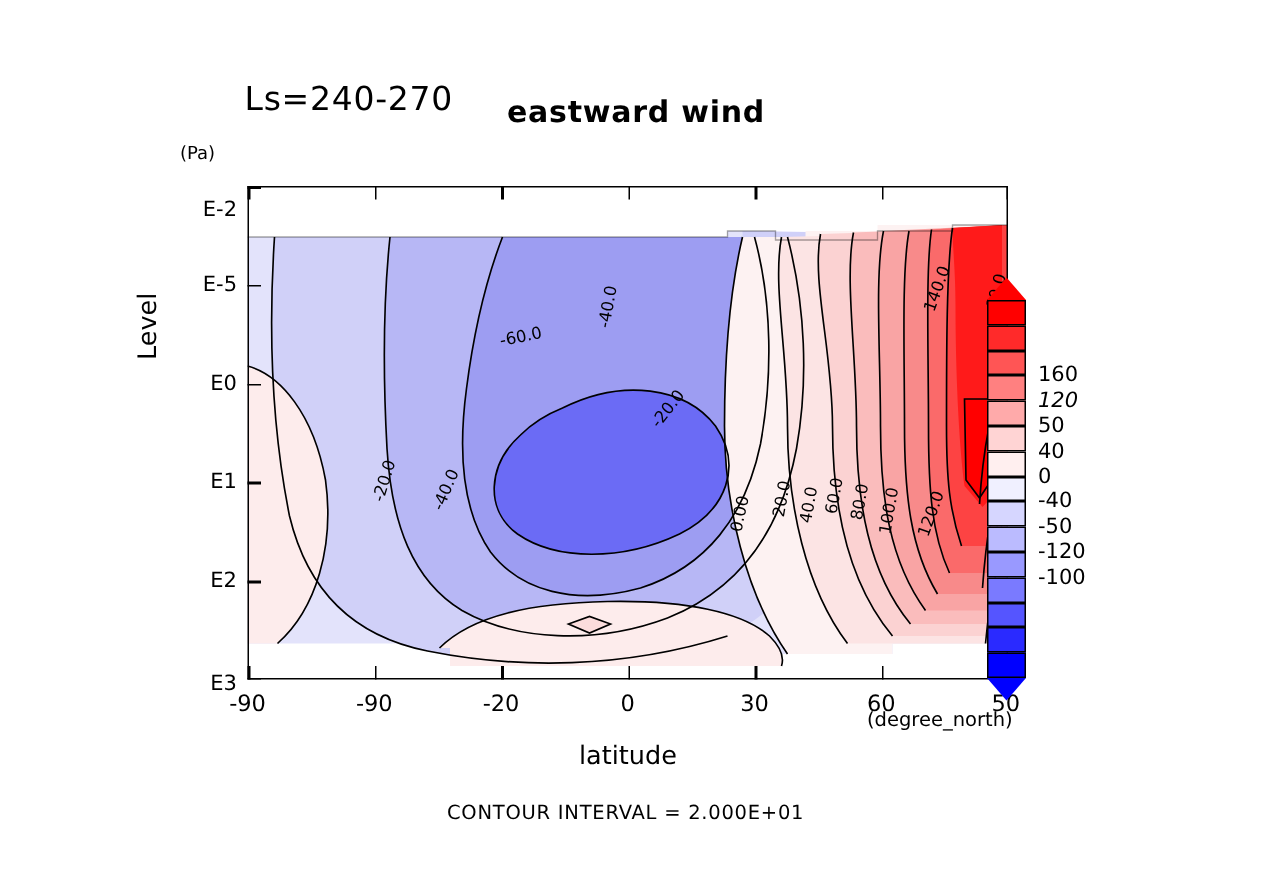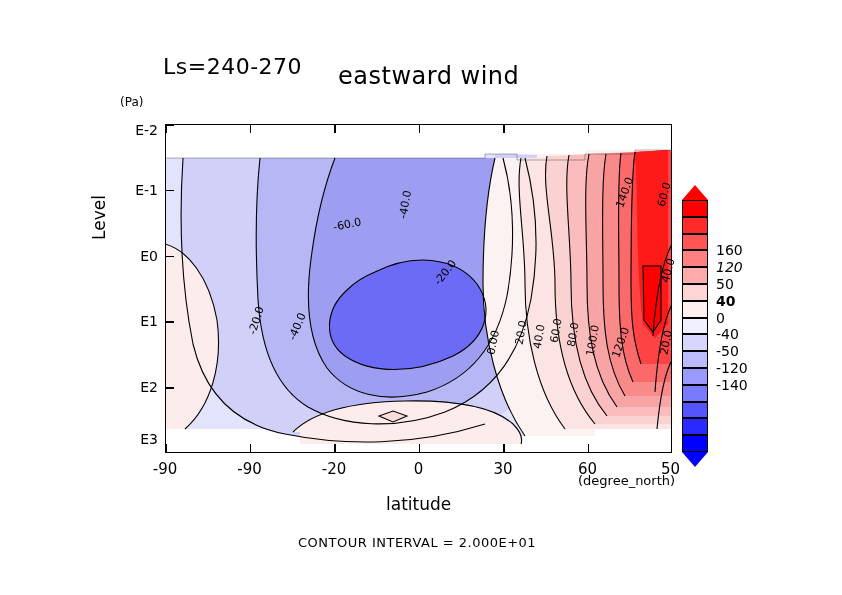--- a/index.html
+++ b/index.html
@@ -1,36 +1,36 @@
 <!DOCTYPE html>
 <html><head>
 <meta charset="utf-8">
 <style>
   html,body{margin:0;padding:0;background:#ffffff;}
   body{width:842px;height:595px;position:relative;overflow:hidden;
        font-family:"DejaVu Sans",sans-serif;color:#000;}
   .abs{position:absolute;}
   #title-ls{left:163px;top:54px;font-size:22px;letter-spacing:.5px;}
-  #title-var{left:338px;top:62px;font-size:24px;letter-spacing:.5px;}
+  #title-var{left:338px;top:62px;font-size:20px;letter-spacing:.5px;font-weight:bold;}
   #unit-pa{left:120px;top:95px;font-size:12px;}
   #unit-lat{left:578px;top:473px;font-size:13px;}
   #ylabel{left:89px;top:240px;font-size:17px;transform:rotate(-90deg);
           transform-origin:left top;white-space:nowrap;}
   #xlabel{left:386px;top:494px;font-size:17px;}
   #caption{left:298px;top:535px;font-size:13px;letter-spacing:.5px;}
   #plot{left:165px;top:124px;width:507px;height:329px;}
   #plot .frame{position:absolute;inset:0;border:1.5px solid #000;box-sizing:border-box;}
   .ytick-lab{position:absolute;right:100%;margin-right:7px;font-size:14px;
              transform:translateY(-50%);white-space:nowrap;}
   .xtick-lab{position:absolute;top:100%;margin-top:7px;font-size:15px;
              transform:translateX(-50%);white-space:nowrap;}
   .tick{position:absolute;background:#000;}
   .clab{position:absolute;font-size:11px;color:#000;white-space:nowrap;
         transform-origin:center center;background:transparent;}
-  #cbar{left:682px;top:200px;width:39px;height:252px;}
+  #cbar{left:658px;top:200px;width:39px;height:252px;}
   .cb-cell{position:absolute;left:0;width:26px;border:1px solid #000;box-sizing:border-box;}
   .cb-lab{position:absolute;left:34px;font-size:14px;transform:translateY(-50%);white-space:nowrap;}
   .cb-cap{position:absolute;left:0;width:0;height:0;border-left:13px solid transparent;
           border-right:13px solid transparent;}
   svg{display:block;}
 </style>
 </head>
 <body>
 
 <div class="abs" id="title-ls">Ls=240-270</div>
@@ -173,26 +173,26 @@
   <div class="frame"></div>
 
   <div>
     <div class="tick" style="left:0;top:0px;width:9px;height:1.5px;"></div>
     <div class="tick" style="left:0;top:65.8px;width:9px;height:1.5px;"></div>
     <div class="tick" style="left:0;top:131.6px;width:9px;height:1.5px;"></div>
     <div class="tick" style="left:0;top:197.4px;width:9px;height:1.5px;"></div>
     <div class="tick" style="left:0;top:263.2px;width:9px;height:1.5px;"></div>
     <div class="tick" style="left:0;top:327.5px;width:9px;height:1.5px;"></div>
   </div>
-  <div class="ytick-lab" style="top:6px;">E-2</div>
-  <div class="ytick-lab" style="top:65.8px;">E-1</div>
+  <div class="ytick-lab" style="top:16px;">E-2</div>
+  <div class="ytick-lab" style="top:65.8px;">E-5</div>
   <div class="ytick-lab" style="top:131.6px;">E0</div>
   <div class="ytick-lab" style="top:197.4px;margin-left:24px;">E1</div>
   <div class="ytick-lab" style="top:263.2px;">E2</div>
-  <div class="ytick-lab" style="top:315px;">E3</div>
+  <div class="ytick-lab" style="top:332px;">E3</div>
 
   <div>
     <div class="tick" style="left:0px;top:0;width:1.5px;height:9px;"></div>
     <div class="tick" style="left:84.5px;top:0;width:1.5px;height:9px;"></div>
     <div class="tick" style="left:169px;top:0;width:1.5px;height:9px;"></div>
     <div class="tick" style="left:253.5px;top:0;width:1.5px;height:9px;"></div>
     <div class="tick" style="left:338px;top:0;width:1.5px;height:9px;"></div>
     <div class="tick" style="left:422.5px;top:0;width:1.5px;height:9px;"></div>
     <div class="tick" style="left:505.5px;top:0;width:1.5px;height:9px;"></div>
     <div class="tick" style="left:0px;bottom:0;width:1.5px;height:9px;"></div>
@@ -229,20 +229,20 @@
       <div class="cb-cell" style="top: 168px; height: 16.8px; background: rgb(153, 153, 255);"></div>
       <div class="cb-cell" style="top: 184.8px; height: 16.8px; background: rgb(122, 122, 255);"></div>
       <div class="cb-cell" style="top: 201.6px; height: 16.8px; background: rgb(85, 85, 255);"></div>
       <div class="cb-cell" style="top: 218.4px; height: 16.8px; background: rgb(42, 42, 255);"></div>
       <div class="cb-cell" style="top: 235.2px; height: 16.8px; background: rgb(0, 0, 255);"></div>
     </div>
   <div id="cb-labels">
       <div class="cb-lab" style="top: 50.4px;">160</div>
       <div class="cb-lab" style="top: 67.2px; font-style: italic;">120</div>
       <div class="cb-lab" style="top: 84px;">50</div>
-      <div class="cb-lab" style="top: 100.8px; font-weight: bold;">40</div>
+      <div class="cb-lab" style="top: 100.8px;">40</div>
       <div class="cb-lab" style="top: 117.6px;">0</div>
       <div class="cb-lab" style="top: 134.4px;">-40</div>
       <div class="cb-lab" style="top: 151.2px;">-50</div>
       <div class="cb-lab" style="top: 168px; text-align: right;">-120</div>
-      <div class="cb-lab" style="top: 184.8px;">-140</div>
+      <div class="cb-lab" style="top: 184.8px;">-100</div>
     </div>
 </div>
 
 </body></html>

